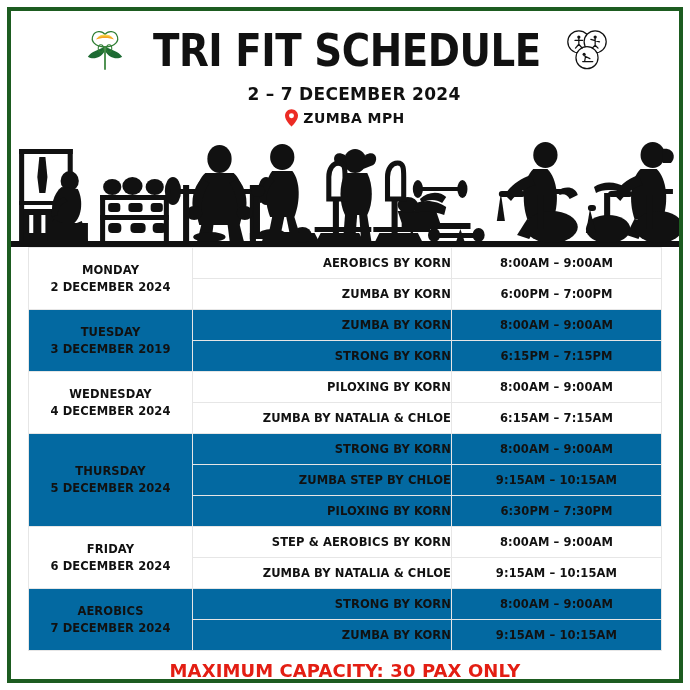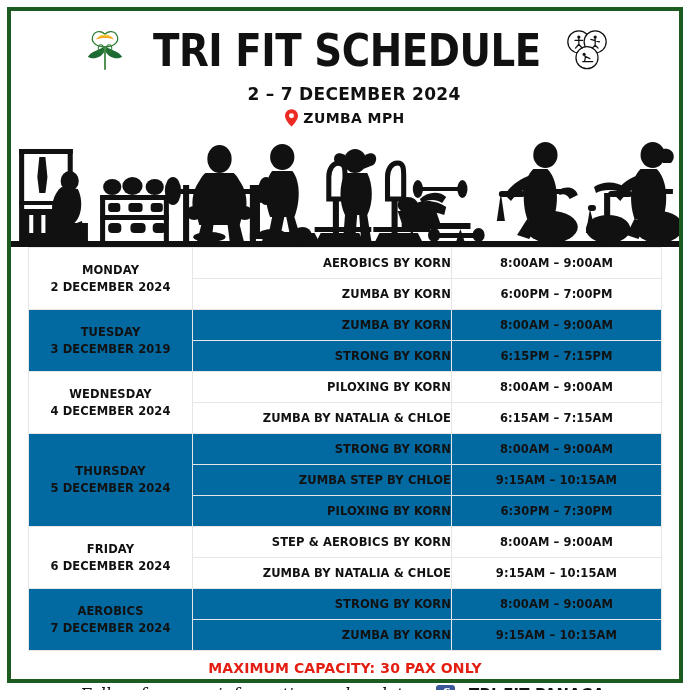--- a/index.html
+++ b/index.html
@@ -141,21 +141,21 @@
   tr.orange td { background: #0369a1; }
 
   
   .footer {
     flex: 0 0 auto;
     padding: 9px 0 10px;
     text-align: center;
   }
 
   .capacity {
-    font-size: 14px;
+    font-size: 18px;
     font-weight: 700;
     color: #e31e13;
     letter-spacing: 0.1px;
     font-family: "DejaVu Sans", sans-serif;
   }
 
   .follow-row {
     margin-top: 9px;
     display: flex;
     align-items: center;

